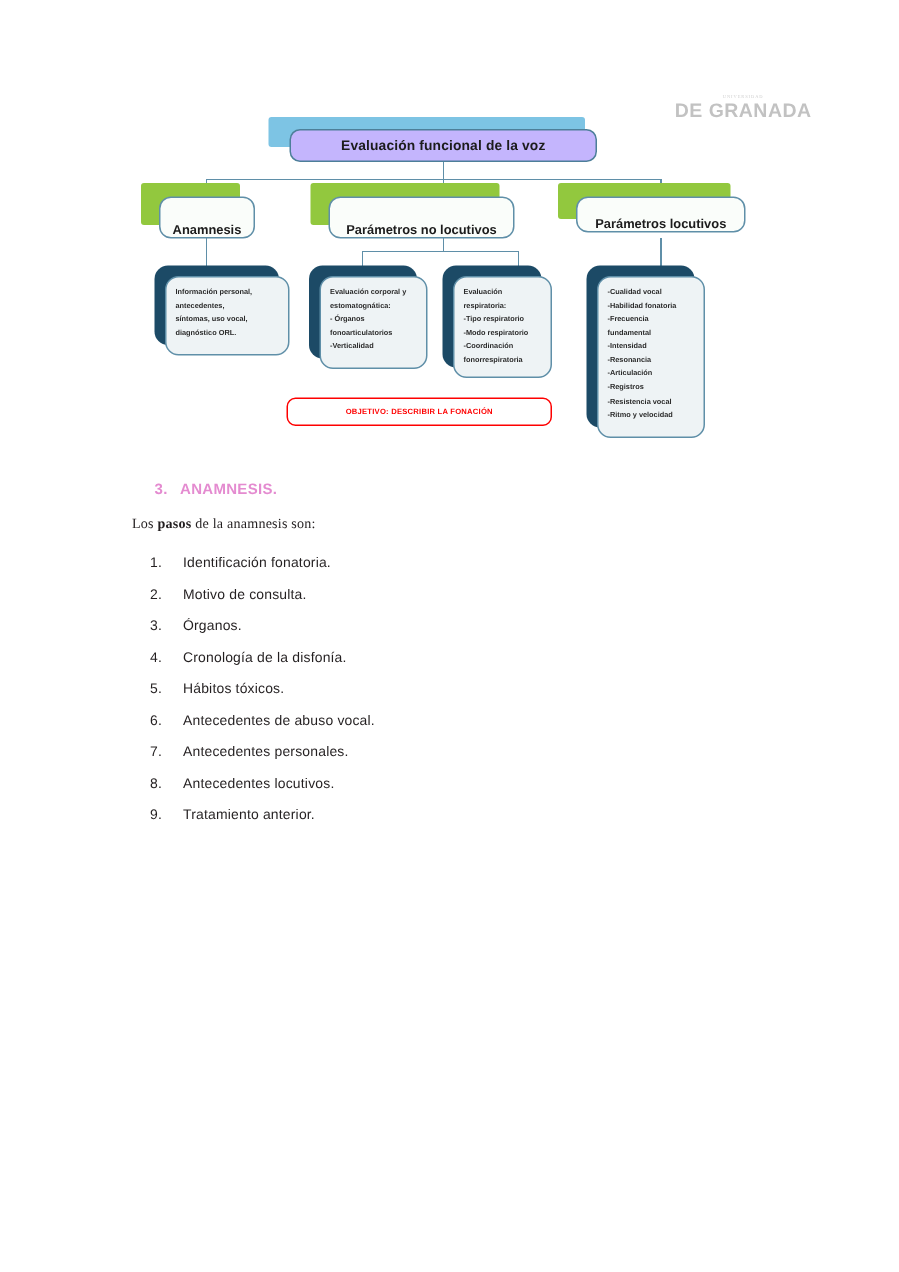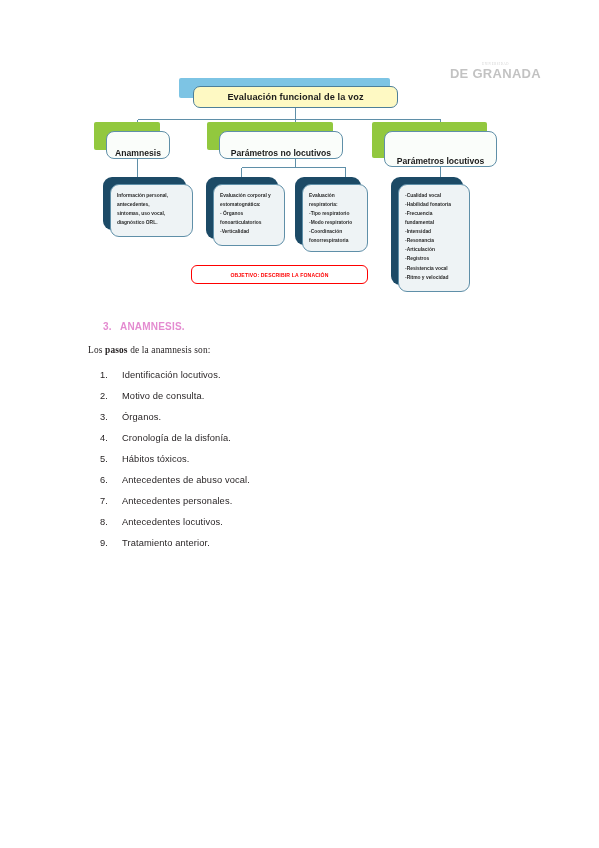--- a/index.html
+++ b/index.html
@@ -52,21 +52,21 @@
   .node { position: absolute; }
 
   
   .plate  { position:absolute; border-radius: 3px; }
   .card   { position:absolute; background:#fbfdfd; border:1px solid #5f8fa8;
             border-radius: 7px; display:flex; align-items:center;
             justify-content:center; }
 
   
   .n-top .plate { background:#7dc4e4; left:-14px; top:-8px; right:8px; bottom:10px; border-radius:2px; }
-  .n-top .card  { left:0; top:0; right:0; bottom:0; background:#fef9c3;
+  .n-top .card  { left:0; top:0; right:0; bottom:0; background:#c4b5fd;
                   border-color:#4d7f99; }
   .n-top .label { font-size:9.2px; font-weight:700; color:#1c1c1c; letter-spacing:.1px; }
 
   
   .n-green .plate { background:#92c83e; left:-12px; top:-9px; right:10px; bottom:9px; border-radius:2px; }
   .n-green .card  { left:0; top:0; right:0; bottom:0; background:#fafdfa; border-color:#5f8fa8; border-radius:8px;align-items:flex-end; }
   .n-green .label { font-size:8.6px; font-weight:700; color:#1c1c1c; }
 
   
   .n-dark .plate { background:#1c4a66; left:-7px; top:-7px; right:7px; bottom:7px; border-radius:9px; }
@@ -158,21 +158,21 @@
     </div>
   </div>
 
   <div class="node n-green" style="left:219px; top:61px; width:124px; height:28px;">
     <div class="plate"></div>
     <div class="card">
       <span class="label">Parámetros no locutivos</span>
     </div>
   </div>
 
-  <div class="node n-green" style="left:384px; top:61px; width:113px; height:36px;">
+  <div class="node n-green" style="left:384px; top:61px; width:113px; height:24px;">
     <div class="plate"></div>
     <div class="card">
       <span class="label">Parámetros locutivos</span>
     </div>
   </div>
 
   <div class="node n-dark" style="left:110px; top:114px; width:83px; height:53px;">
     <div class="plate"></div>
     <div class="card">
       <div class="body">
@@ -239,21 +239,21 @@
 
 <div class="section-heading">
   <span class="num">3.</span><span>ANAMNESIS.</span>
 </div>
 
 <div class="lead"><span>Los </span><b>pasos</b><span> de la anamnesis son:</span></div>
 
 <ol class="steps">
   <li>
       <span class="idx">1.</span>
-      <span class="txt">Identificación locutivos.</span>
+      <span class="txt">Identificación fonatoria.</span>
     </li>
   <li>
       <span class="idx">2.</span>
       <span class="txt">Motivo de consulta.</span>
     </li>
   <li>
       <span class="idx">3.</span>
       <span class="txt">Órganos.</span>
     </li>
   <li>

